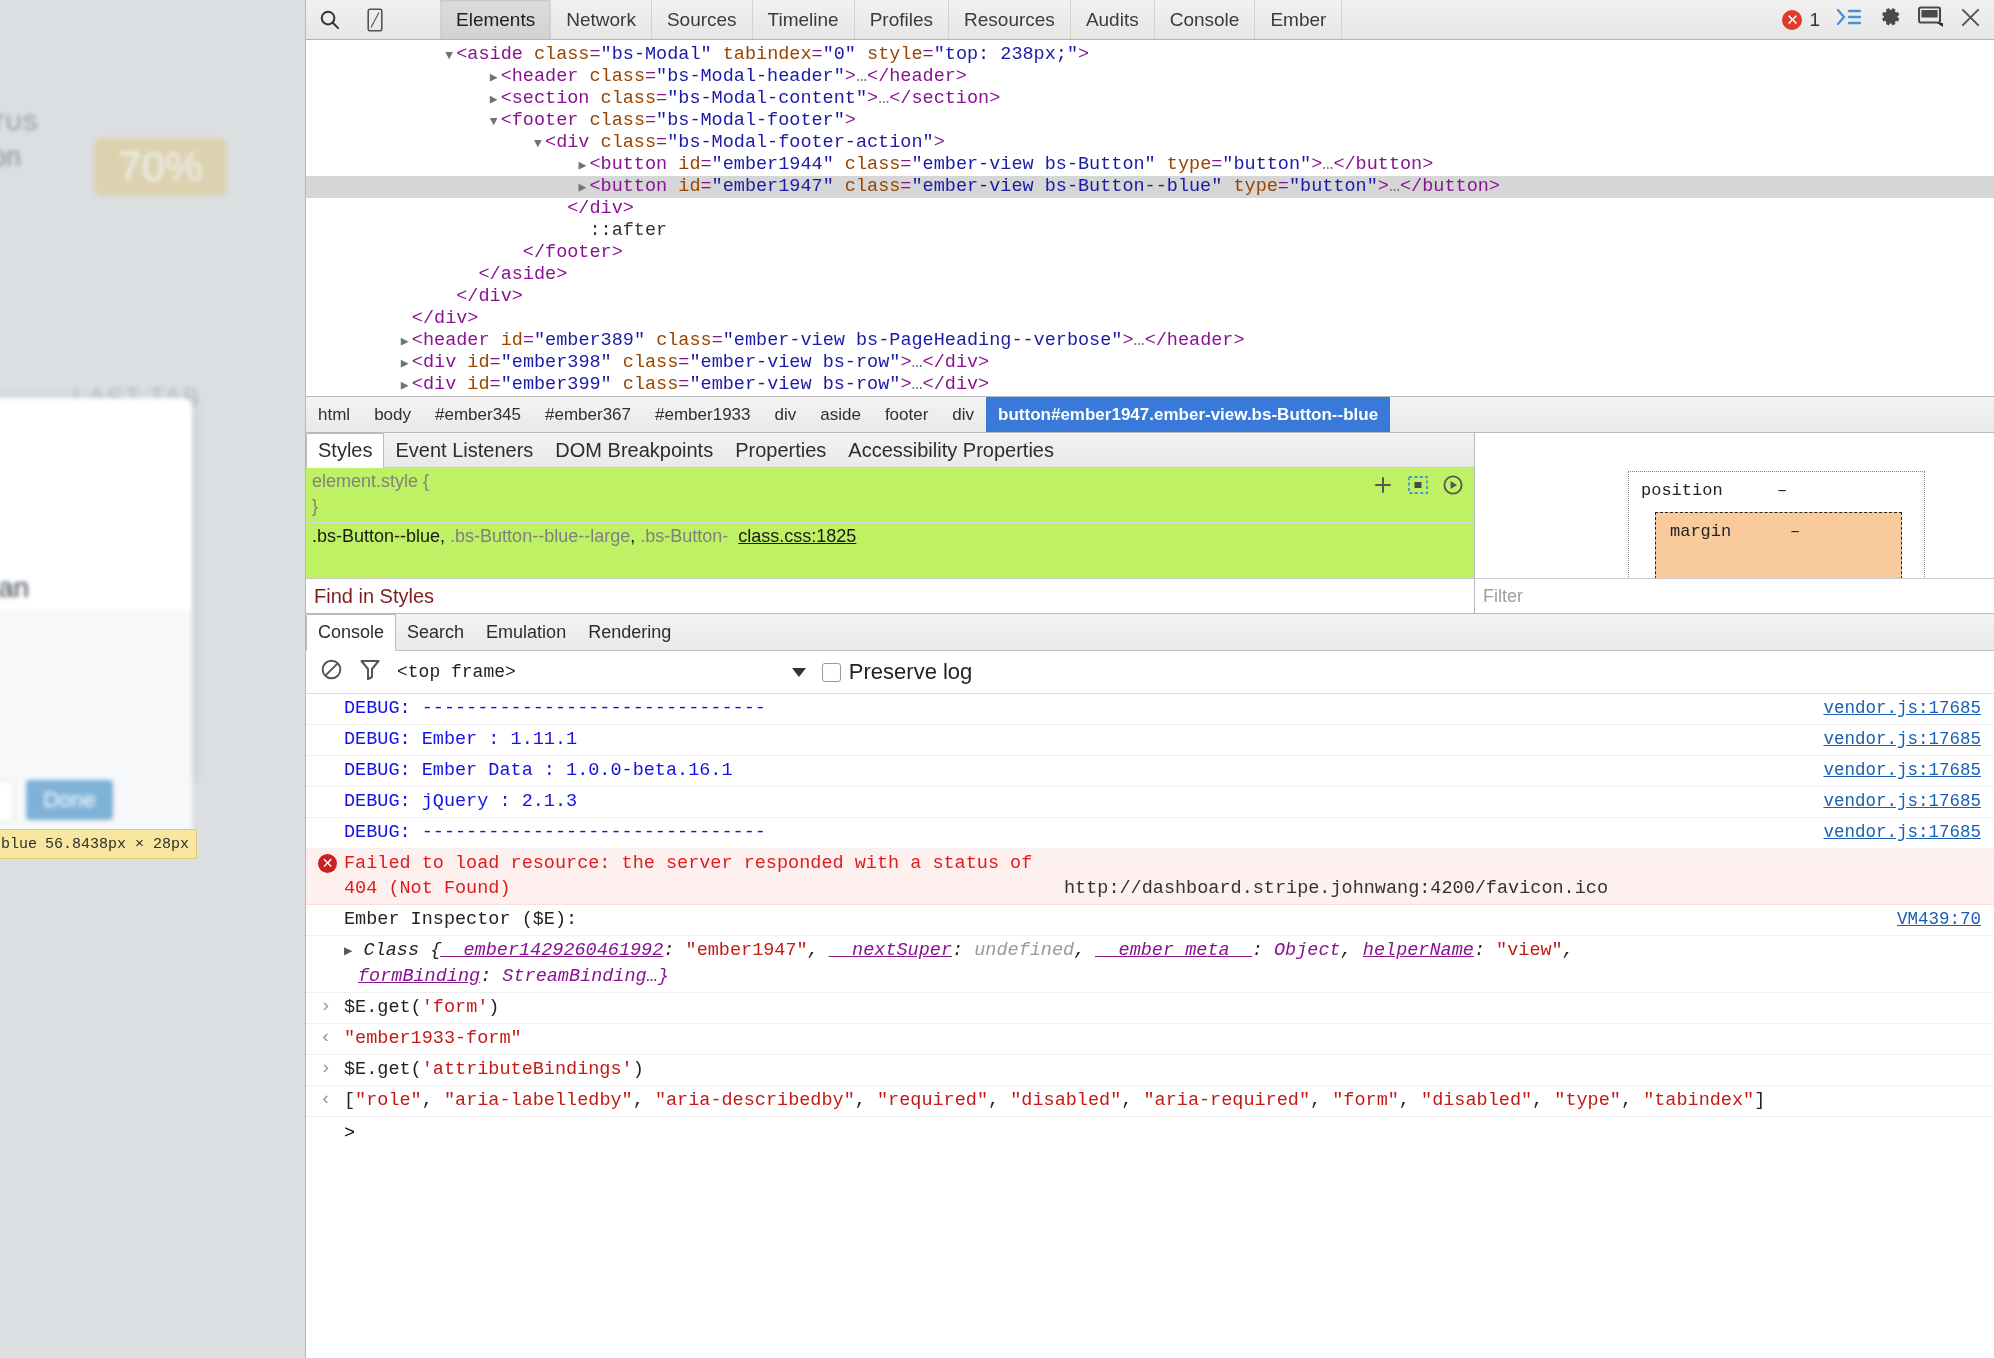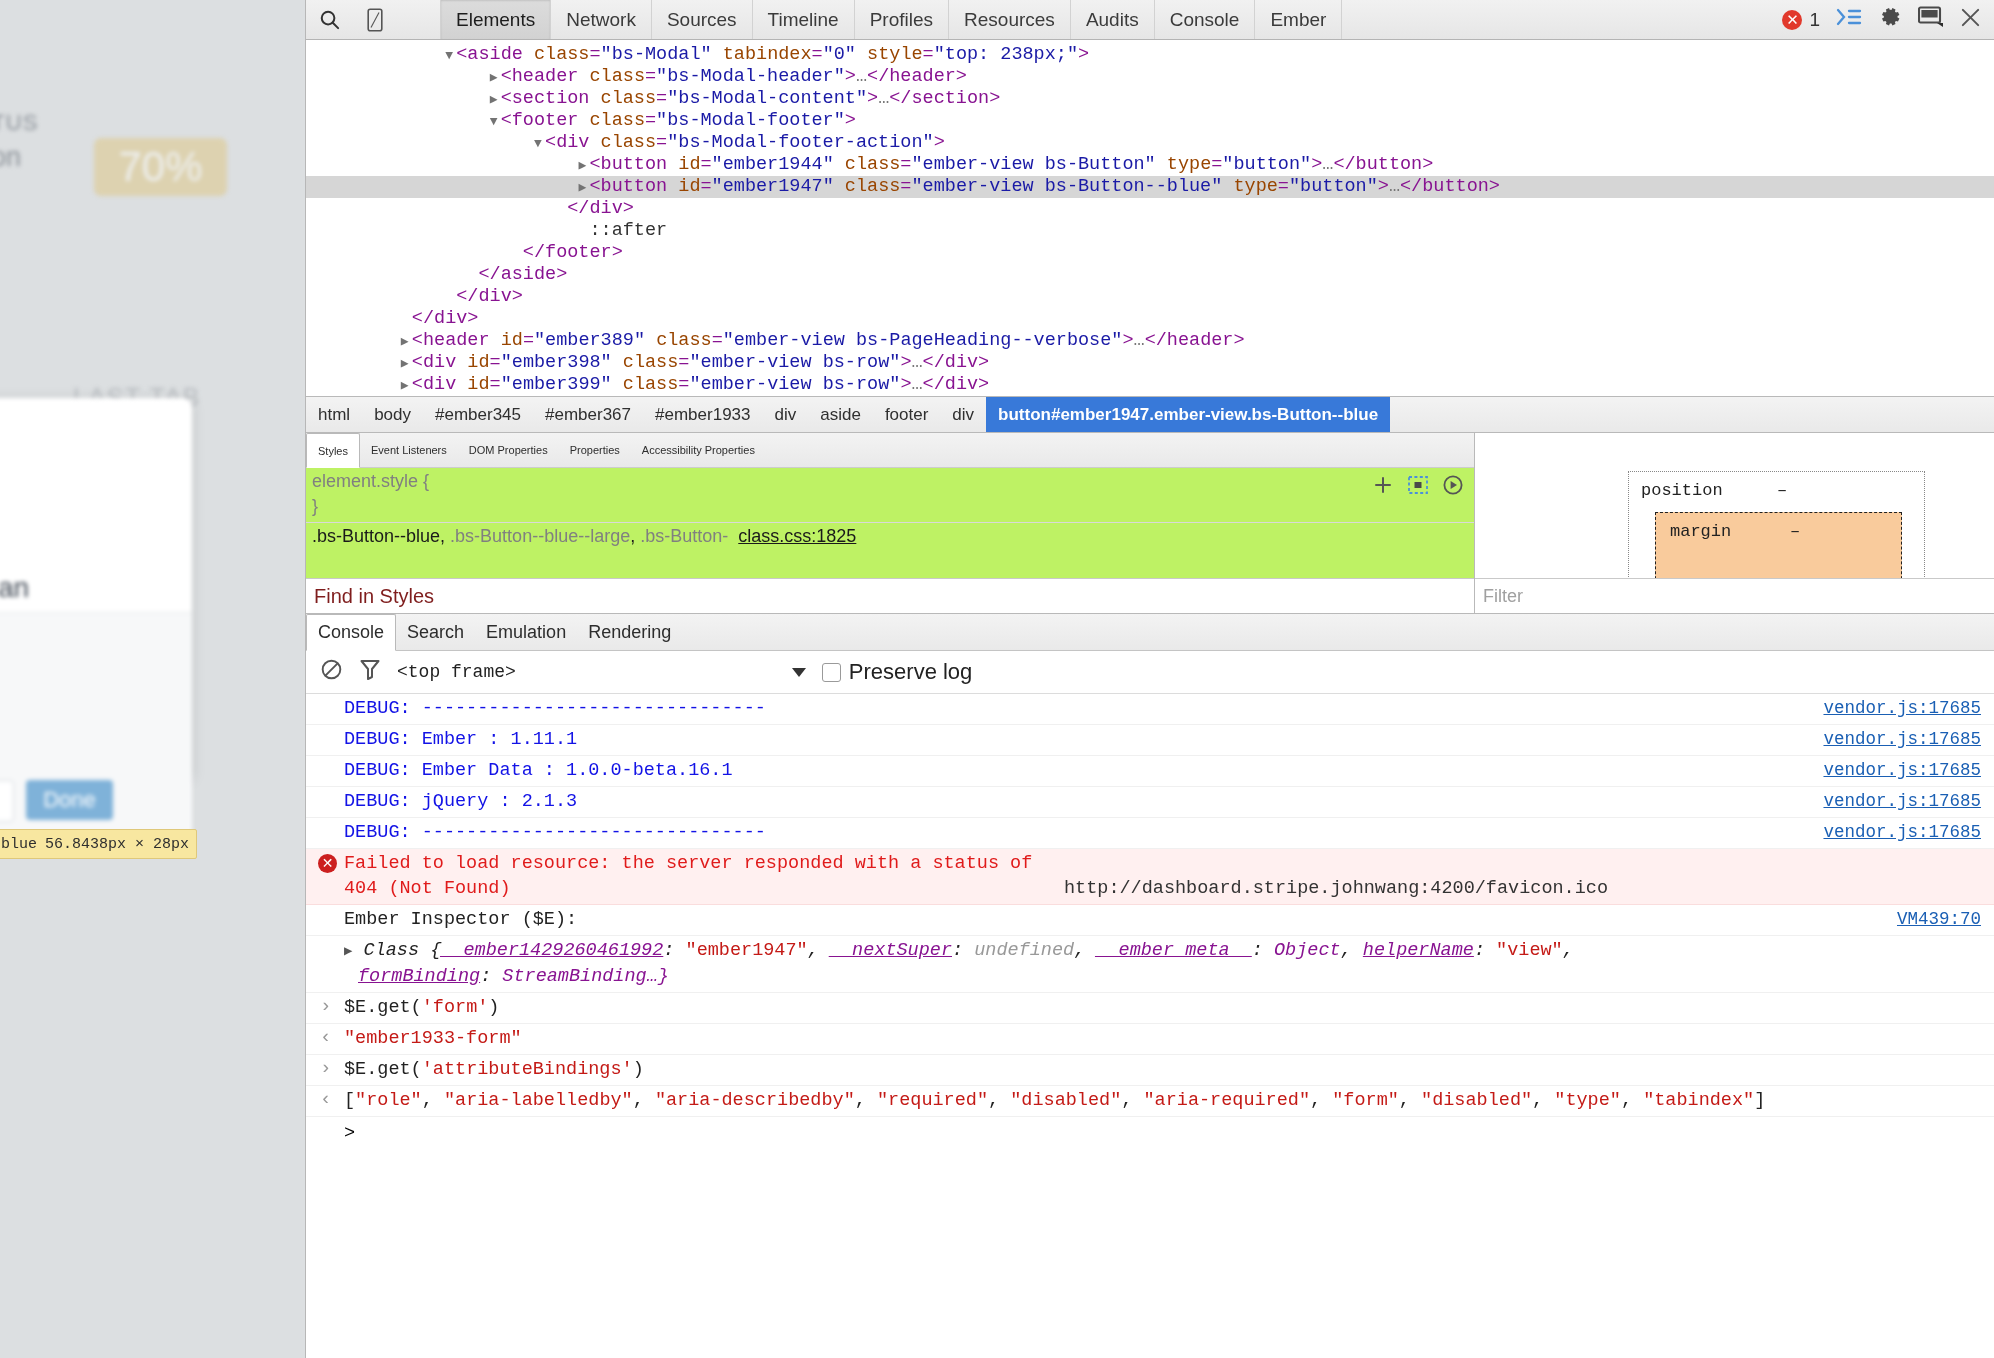--- a/index.html
+++ b/index.html
@@ -181,21 +181,21 @@
     flex: 1 1 auto; display: flex; flex-direction: column;
     border-right: 1px solid #b9b9b9; min-width: 0;
   }
   .styles-tabs {
     height: 34px; flex: 0 0 34px;
     background: linear-gradient(#f3f3f3,#e9e9e9);
     display: flex; align-items: stretch; border-bottom: 1px solid #ccc;
   }
   .st-tab {
     padding: 0 11px; display: flex; align-items: center;
-    font-size: 11px; color: #2d2d2d; cursor: pointer;
+    font-size: 20px; color: #2d2d2d; cursor: pointer;
   }
   .st-tab.active {
     background: #fff; border: 1px solid #b9b9b9; border-bottom: 1px solid #fff;
     margin-bottom: -1px; border-radius: 2px 2px 0 0;
   }
   .styles-body {
     flex: 1 1 auto; background: #bef264;
     font-family: Liberation Sans, sans-serif; font-size: 18px;
     position: relative; overflow: hidden;
   }
@@ -429,21 +429,21 @@
         <div class="crumb">footer</div>
         <div class="crumb">div</div>
         <div class="crumb active">button#ember1947.ember-view.bs-Button--blue</div>
       </div>
 
     <div class="dt-styles">
       <div class="styles-left">
         <div class="styles-tabs">
           <div class="st-tab active">Styles</div>
           <div class="st-tab">Event Listeners</div>
-          <div class="st-tab">DOM Properties</div>
+          <div class="st-tab">DOM Breakpoints</div>
           <div class="st-tab">Properties</div>
           <div class="st-tab">Accessibility Properties</div>
         </div>
         <div class="styles-body">
           <div class="rule-line rule-sel-grey">element.style {</div>
           <div class="rule-line rule-sel-grey">}</div>
           <div class="rule-sep"></div>
           <div class="rule-line"><span class="rule-sel">.bs-Button--blue</span><span class="rule-sel">, </span><span class="rule-sel-dim">.bs-Button--blue--large</span><span class="rule-sel">, </span><span class="rule-sel-dim">.bs-Button-</span><span>  </span><span class="rule-link">class.css:1825</span></div>
           <div class="styles-icons">
             <span>

